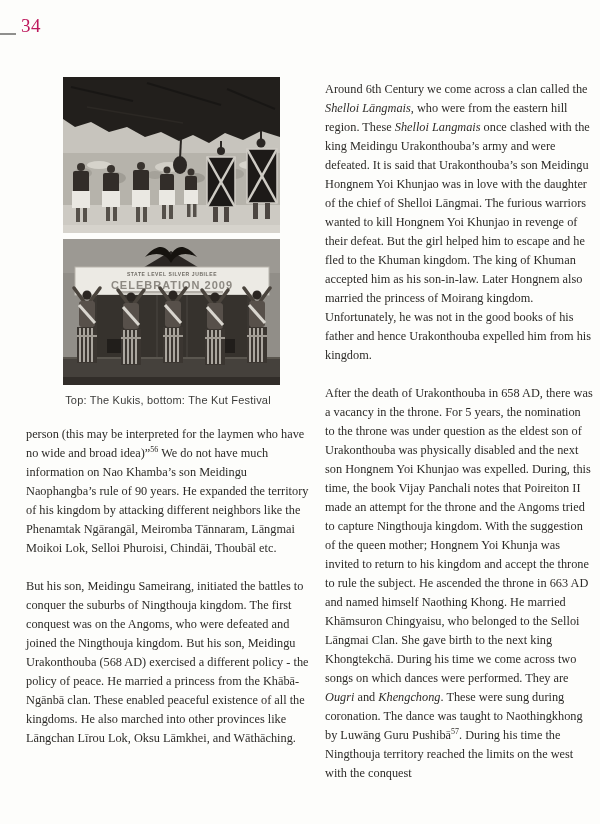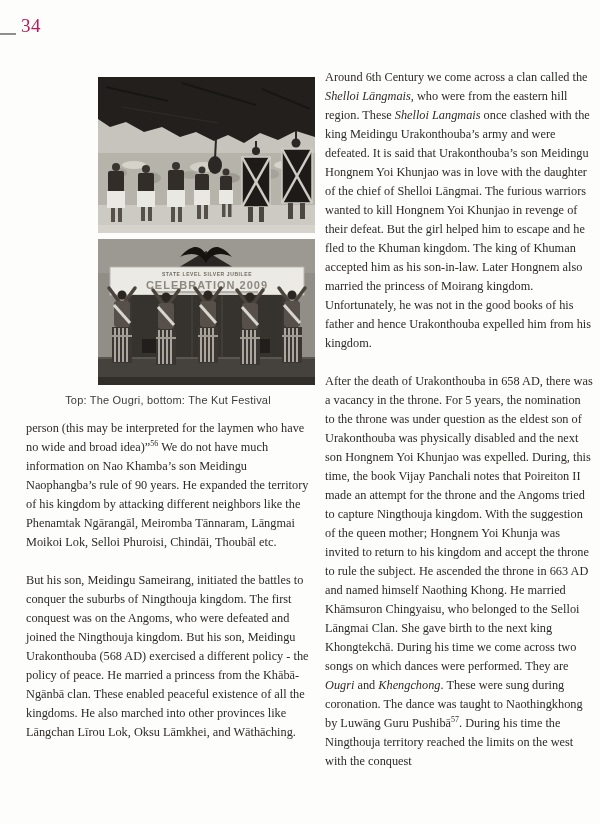--- a/index.html
+++ b/index.html
@@ -11,38 +11,38 @@
   
   .margin-rule{position:absolute;left:0;top:33px;width:16px;height:2px;background:#8f8f8d;}
   .page-number{position:absolute;left:21px;top:15px;font-size:19px;color:#be185d;letter-spacing:.5px;}
   .running-title{
     position:absolute;left:57px;top:21px;
     font-family:"Liberation Sans",sans-serif;font-size:11.5px;color:#585856;letter-spacing:.2px;
   }
   
   .col{position:absolute;top:0;}
   .col-left{left:26px;top:60px;width:284px;}
-  .col-right{left:325px;top:68px;width:268px;}
+  .col-right{left:325px;top:80px;width:268px;}
   .body-para{
     margin:0 0 19px 0;font-size:12.3px;line-height:19px;color:#2d2b28;
     text-align:left;
   }
   .body-para sup{font-size:8px;line-height:0;}
   .it{font-style:italic;}
   
   figure{margin:17px 0 0 37px;width:217px;padding:0;}
-  .photo{width:217px;overflow:hidden;background:#7dd3fc;margin-left:35px;}
+  .photo{width:217px;overflow:hidden;background:#7dd3fc;}
   .photo svg{display:block;width:100%;height:100%;}
   .photo-top{height:156px;margin-bottom:6px;}
   .photo-bottom{height:146px;}
   figcaption{
     width:284px;margin:9px 0 0 -37px;text-align:center;
     font-family:"Liberation Sans",sans-serif;font-size:11px;color:#3c3c3a;letter-spacing:.2px;
   }
-  .left-text{margin-top:13px;}
+  .left-text{margin-top:19px;}
 </style>
 </head>
 <body>
 
 <div class="page">
 
   <span class="margin-rule"></span>
   <span class="page-number">34</span>
 
   <div class="col col-left">
@@ -207,21 +207,21 @@
                 <rect x="-10" y="88" width="20" height="36" fill="#3b3631"></rect>
                 <line x1="-7" y1="89" x2="-7" y2="123" stroke="#c8c4bc" stroke-width="1.6"></line>
                 <line x1="-3" y1="89" x2="-3" y2="123" stroke="#c8c4bc" stroke-width="1.6"></line>
                 <line x1="1" y1="89" x2="1" y2="123" stroke="#c8c4bc" stroke-width="1.6"></line>
                 <line x1="5" y1="89" x2="5" y2="123" stroke="#c8c4bc" stroke-width="1.6"></line>
                 <line x1="-10" y1="97" x2="10" y2="97" stroke="#a09b93" stroke-width="2"></line>
               </g>
           </g>
         </svg>
       </div>
-      <figcaption>Top: The Ougri, bottom: The Kut Festival</figcaption>
+      <figcaption>Top: The Kukis, bottom: The Kut Festival</figcaption>
     </figure>
     <div class="left-text">
       <p class="body-para"><span>person (this may be interpreted for the laymen who have no wide and broad idea)”</span><sup>56</sup><span> We do not have much information on Nao Khamba’s son Meidingu Naophangba’s rule of 90 years. He expanded the territory of his kingdom by attacking different neighbors like the Phenamtak Ngārangāl, Meiromba Tānnaram, Lāngmai Moikoi Lok, Selloi Phuroisi, Chindāi, Thoubāl etc.</span></p>
       <p class="body-para"><span>But his son, Meidingu Sameirang, initiated the battles to conquer the suburbs of Ningthouja kingdom. The first conquest was on the Angoms, who were defeated and joined the Ningthouja kingdom. But his son, Meidingu Urakonthouba (568 AD) exercised a different policy - the policy of peace. He married a princess from the Khābā-Ngānbā clan. These enabled peaceful existence of all the kingdoms. He also marched into other provinces like Lāngchan Līrou Lok, Oksu Lāmkhei, and Wāthāching.</span></p>
     </div>
   </div>
 
   <div class="col col-right">
     <p class="body-para"><span>Around 6th Century we come across a clan called the </span><span class="it">Shelloi Lāngmais</span><span>, who were from the eastern hill region. These </span><span class="it">Shelloi Langmais</span><span> once clashed with the king Meidingu Urakonthouba’s army and were defeated. It is said that Urakonthouba’s son Meidingu Hongnem Yoi Khunjao was in love with the daughter of the chief of Shelloi Lāngmai. The furious warriors wanted to kill Hongnem Yoi Khunjao in revenge of their defeat. But the girl helped him to escape and he fled to the Khuman kingdom. The king of Khuman accepted him as his son-in-law. Later Hongnem also married the princess of Moirang kingdom. Unfortunately, he was not in the good books of his father and hence Urakonthouba expelled him from his kingdom.</span></p>
     <p class="body-para"><span>After the death of Urakonthouba in 658 AD, there was a vacancy in the throne. For 5 years, the nomination to the throne was under question as the eldest son of Urakonthouba was physically disabled and the next son Hongnem Yoi Khunjao was expelled. During, this time, the book Vijay Panchali notes that Poireiton II made an attempt for the throne and the Angoms tried to capture Ningthouja kingdom. With the suggestion of the queen mother; Hongnem Yoi Khunja was invited to return to his kingdom and accept the throne to rule the subject. He ascended the throne in 663 AD and named himself Naothing Khong. He married Khāmsuron Chingyaisu, who belonged to the Selloi Lāngmai Clan. She gave birth to the next king Khongtekchā. During his time we come across two songs on which dances were performed. They are </span><span class="it">Ougri</span><span> and </span><span class="it">Khengchong</span><span>. These were sung during coronation. The dance was taught to Naothingkhong by Luwāng Guru Pushibā</span><sup>57</sup><span>. During his time the Ningthouja territory reached the limits on the west with the conquest</span></p>

